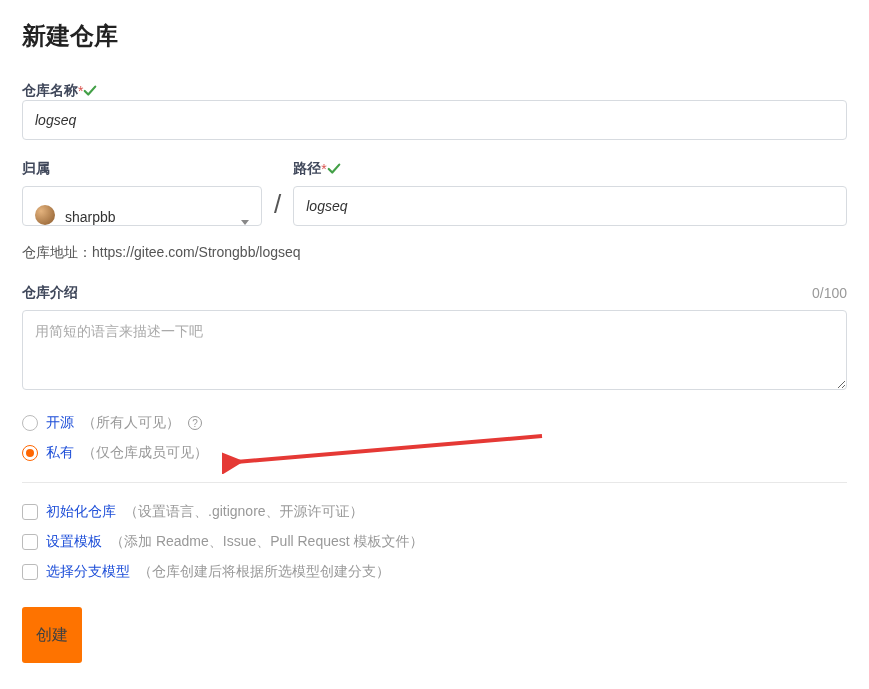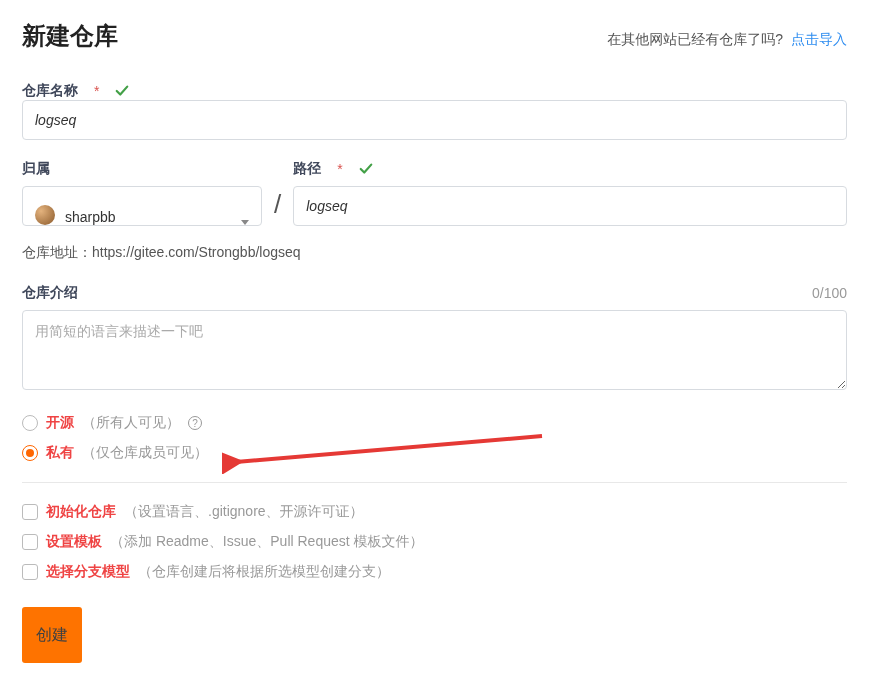--- a/index.html
+++ b/index.html
@@ -36,21 +36,21 @@
     align-items: center;
     justify-content: space-between;
     margin-bottom: 8px;
   }
   .label {
     font-size: 14px;
     font-weight: 600;
     color: #40485b;
     display: flex;
     align-items: center;
-    gap: 16px;
+    gap: 0;
   }
   .req { color: #d9534f; font-weight: normal; }
   .check-icon svg { display: block; }
   .text-input {
     width: 100%;
     height: 40px;
     border: 1px solid #d7dbe0;
     border-radius: 4px;
     padding: 0 12px;
     font-size: 14px;
@@ -142,21 +142,21 @@
     border-radius: 50%;
   }
   .checkbox {
     appearance: none;
     width: 16px; height: 16px;
     border: 1.5px solid #bbb;
     border-radius: 3px;
     cursor: pointer;
     flex-shrink: 0;
   }
-  .opt-label { color: #ef4444; font-weight: 700; text-align: center; }
+  .opt-label { color: #1d4ed8; font-weight: 400; text-align: center; }
   .opt-hint { color: #999; }
   .help-icon {
     width: 14px; height: 14px;
     border: 1px solid #999;
     border-radius: 50%;
     display: inline-flex;
     align-items: center; justify-content: center;
     font-size: 10px; color: #999;
   }
   .divider {
@@ -177,24 +177,20 @@
   .arrow-overlay {
     position: absolute;
     pointer-events: none;
   }
 </style>
 </head>
 <body>
 
 <div class="header">
   <h1 class="page-title">新建仓库</h1>
-  <div class="import-prompt">
-    <span>在其他网站已经有仓库了吗?</span>
-    <span class="import-link">点击导入</span>
-  </div>
 </div>
 
 <div class="form-group">
   <div class="label">
     <span>仓库名称</span>
     <span class="req">*</span>
     <span class="check-icon">
       <svg width="14" height="14" viewBox="0 0 16 16">
           <path d="M2 8 L6 12 L14 3" stroke="#43a047" stroke-width="2.5" fill="none" stroke-linecap="round" stroke-linejoin="round"></path>
         </svg>

